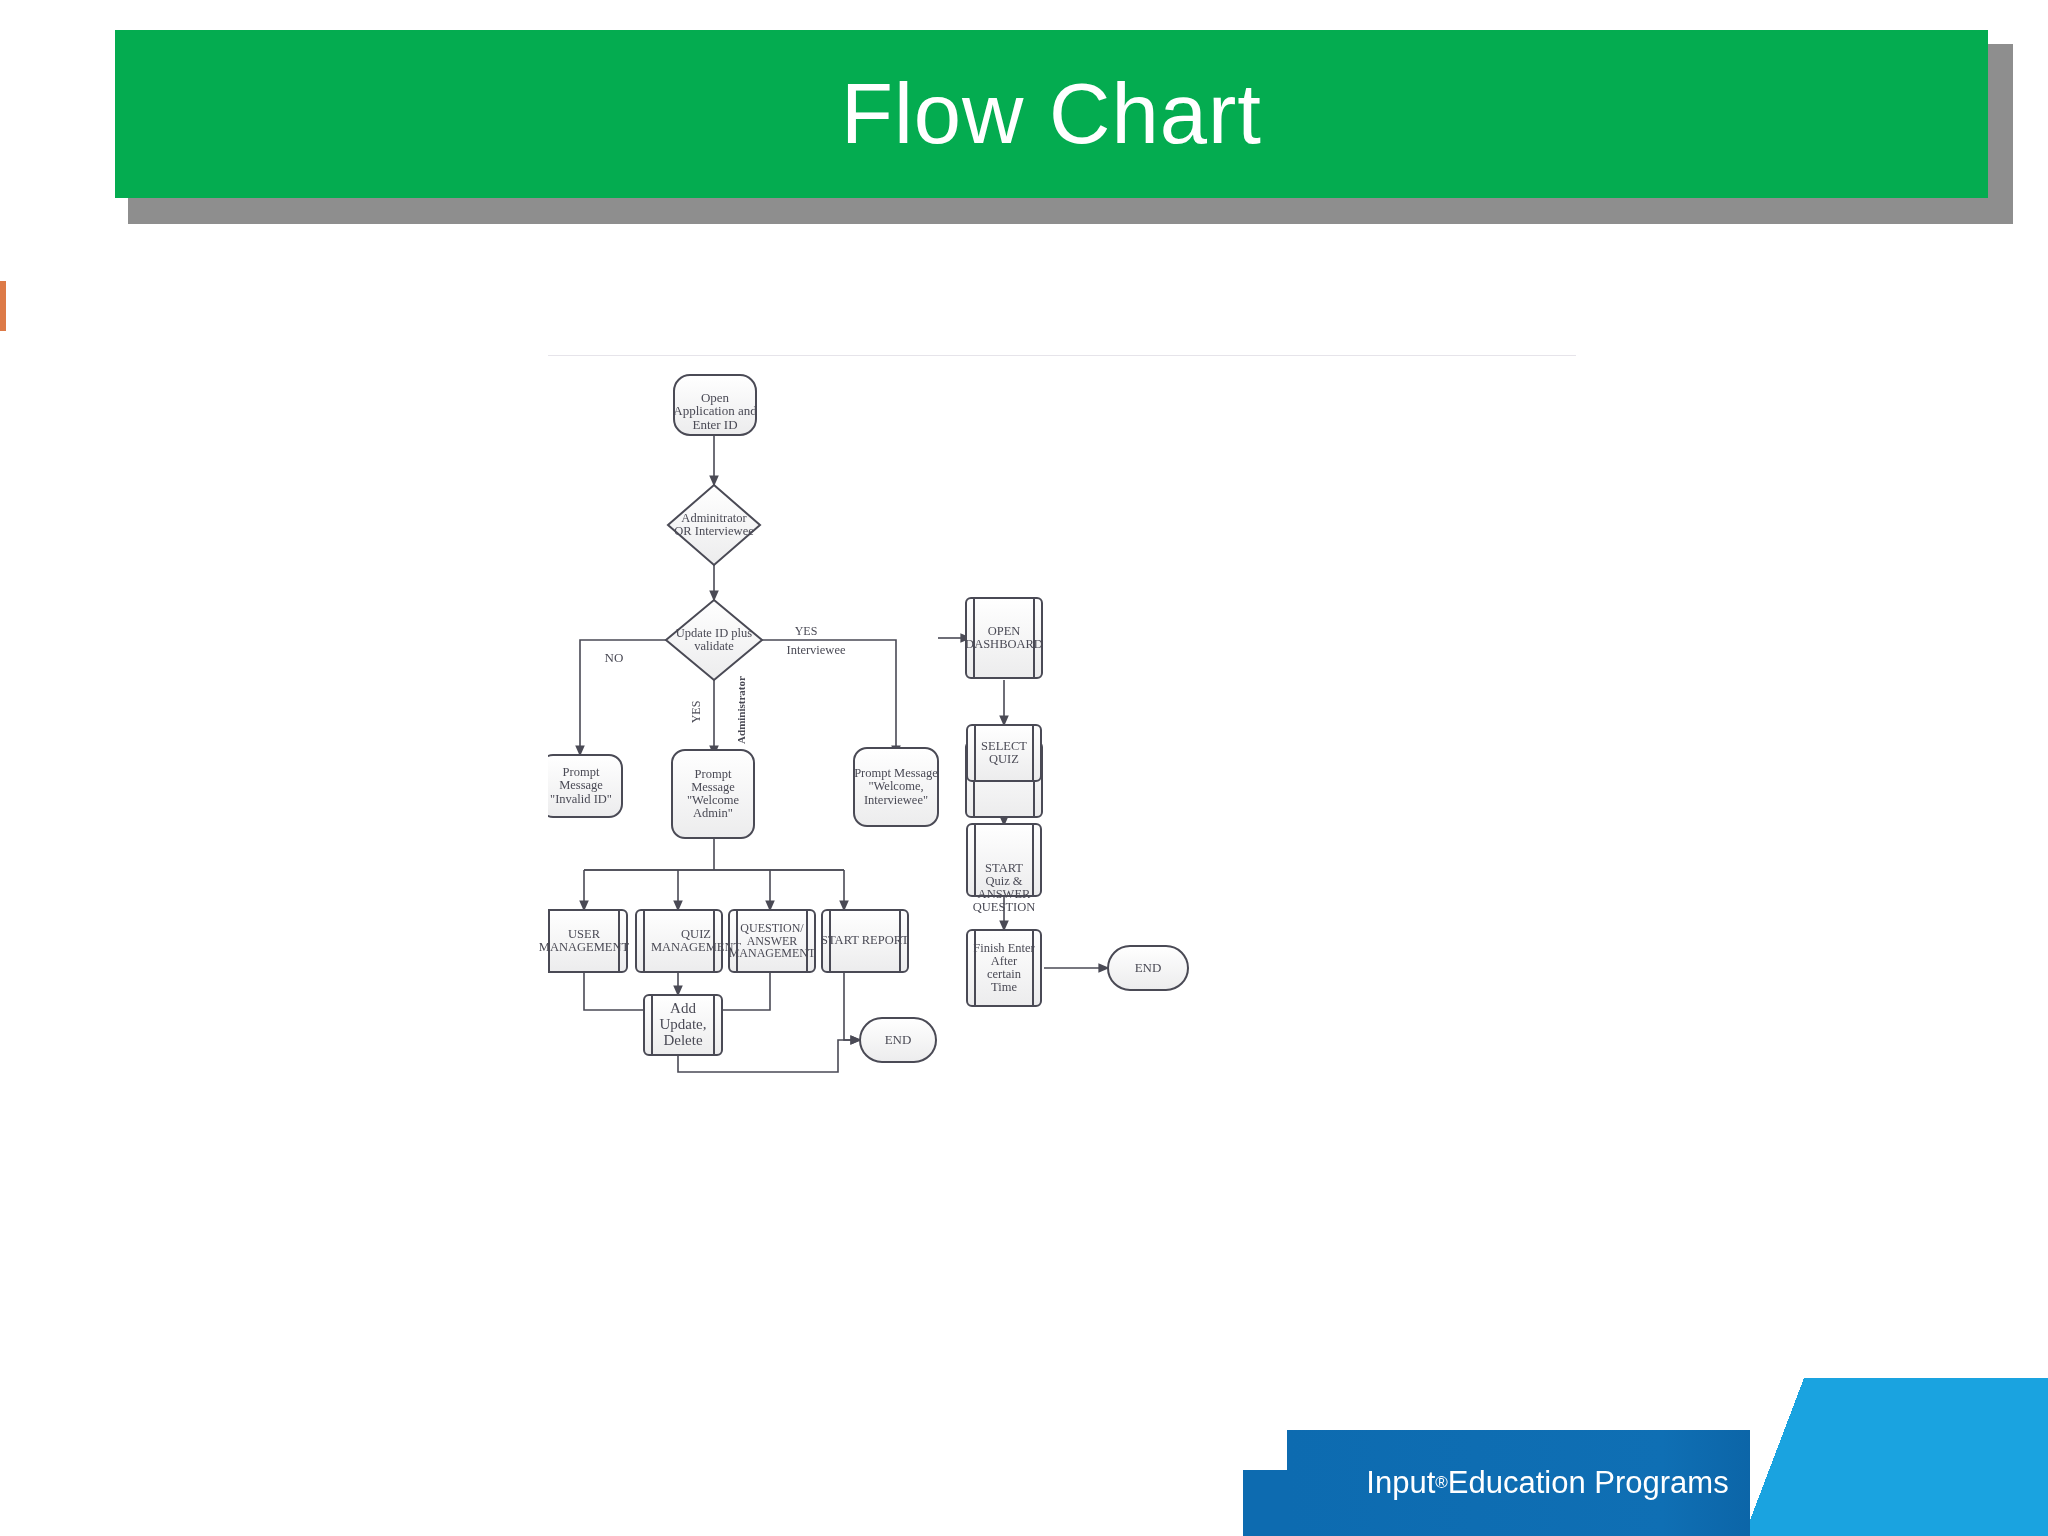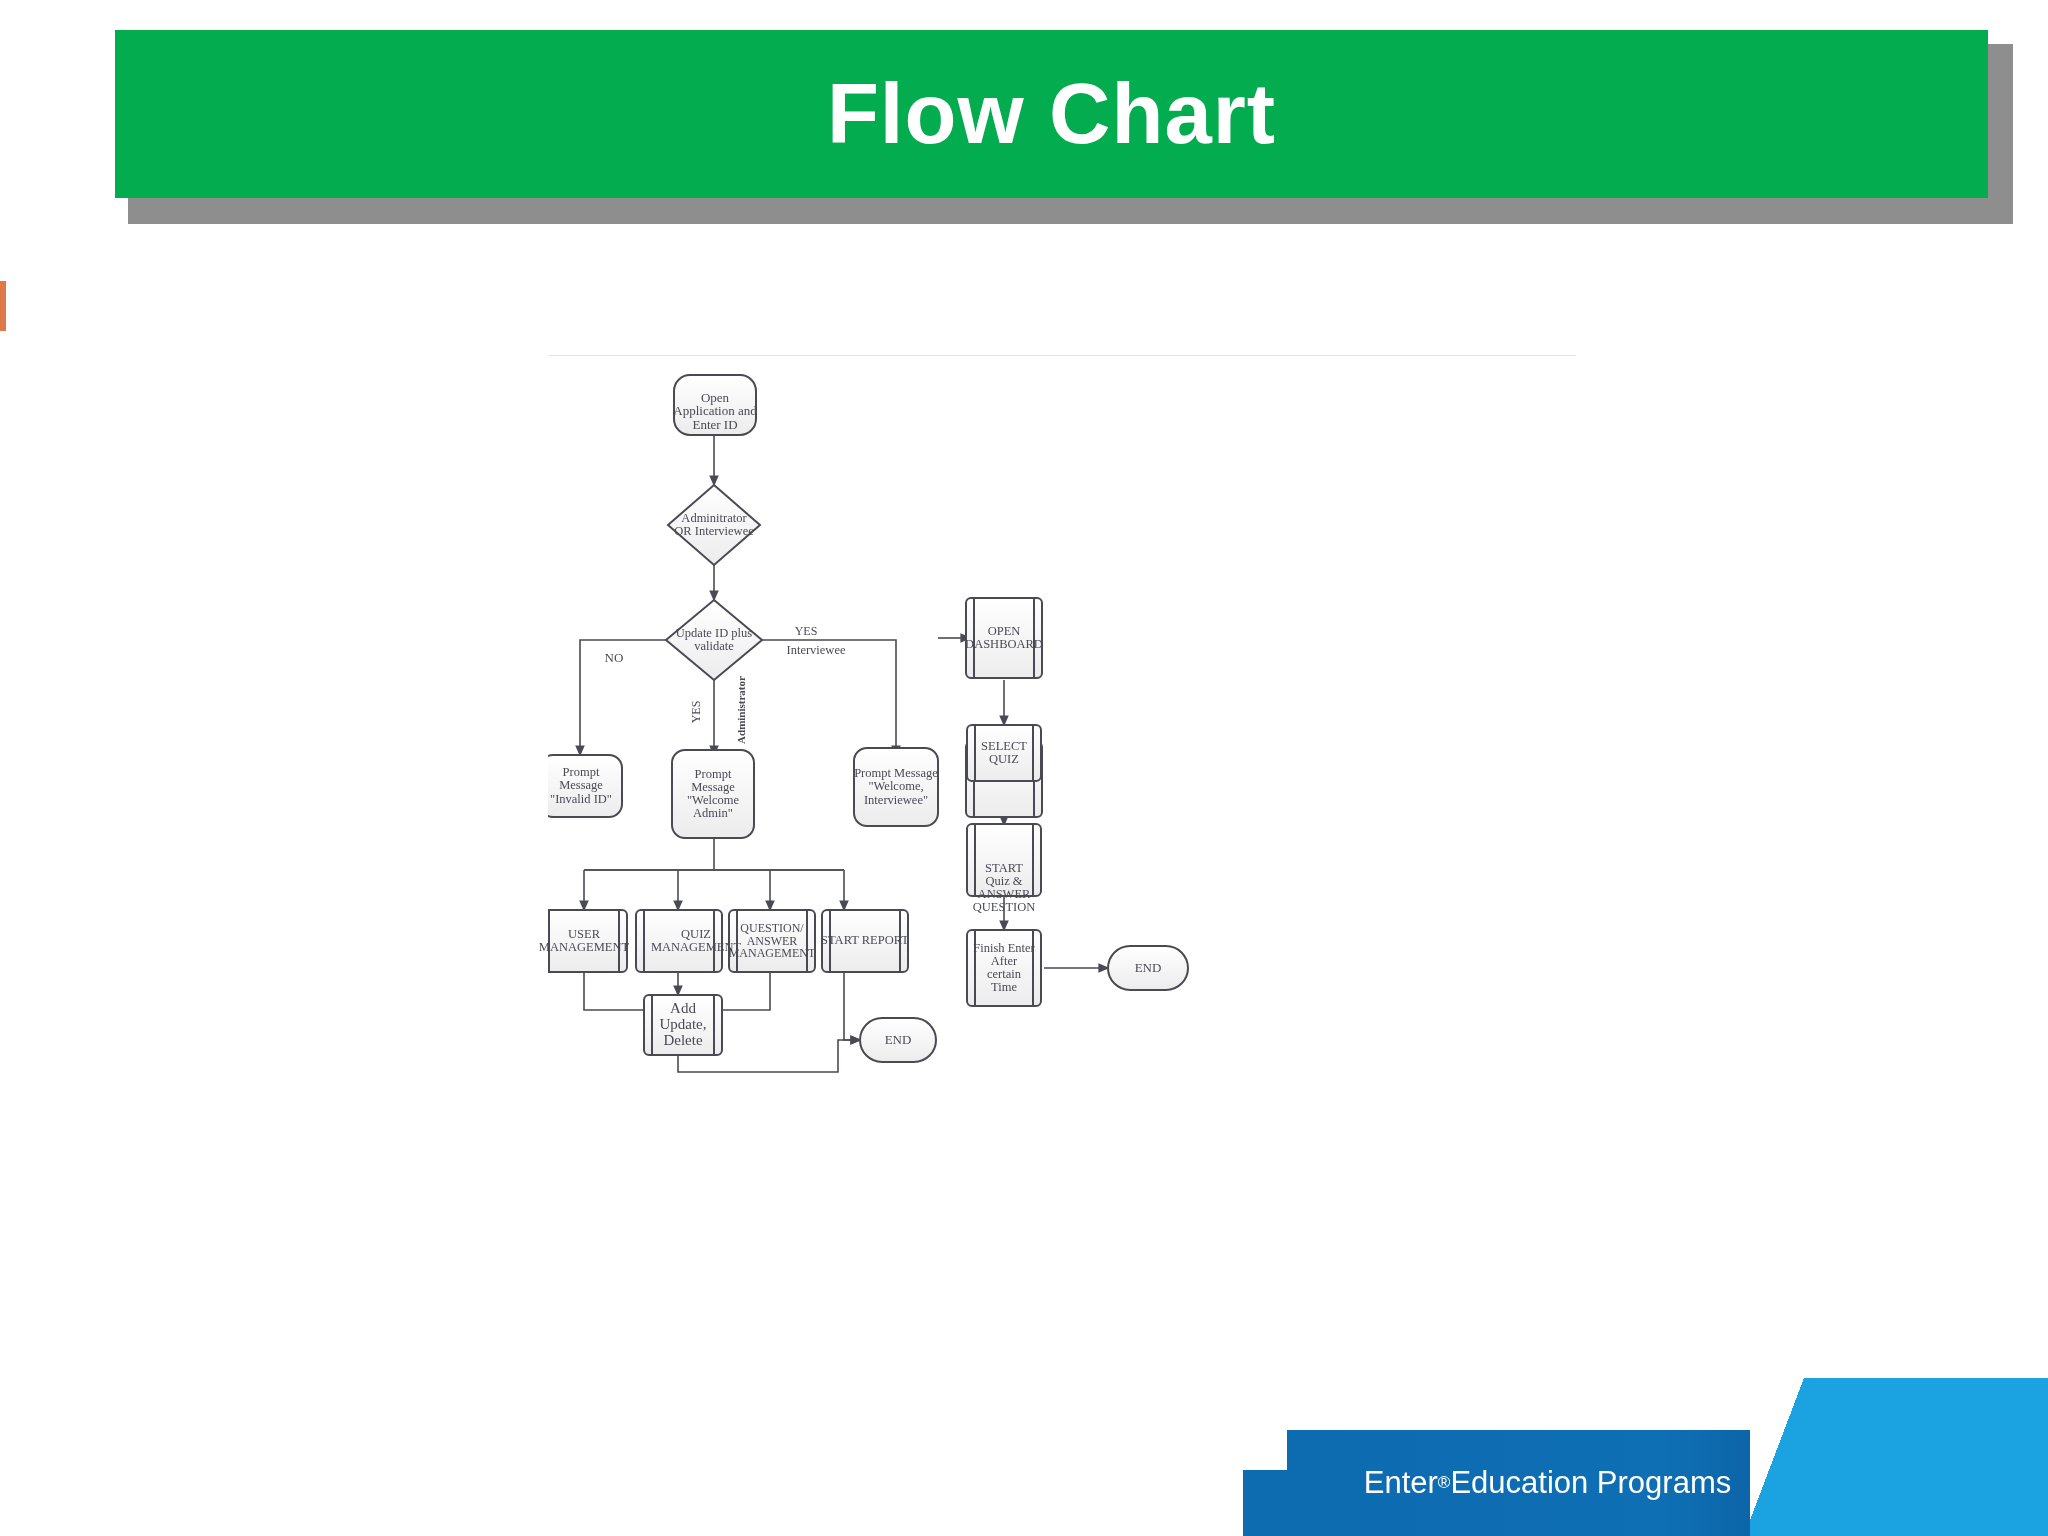--- a/index.html
+++ b/index.html
@@ -15,21 +15,21 @@
     position:absolute;left:115px;top:30px;width:1873px;height:168px;
     background:#04AC50;z-index:3;
   }
   #slide-header-shadow{
     position:absolute;left:128px;top:44px;width:1885px;height:180px;
     background:#8e8e8e;z-index:2;
   }
   #slide-title{
     position:absolute;left:0;top:0;width:100%;height:100%;
     display:flex;align-items:center;justify-content:center;
-    color:#ffffff;font-size:85px;font-weight:700;letter-spacing:1px;
+    color:#ffffff;font-size:85px;font-weight:400;letter-spacing:1px;
     font-family:"Liberation Sans",sans-serif;
   }
 
   
   #left-orange-marker{
     position:absolute;left:0;top:281px;width:6px;height:50px;
     background:#dd7a47;z-index:4;
   }
 
   
@@ -238,21 +238,21 @@
   <div class="fc-label" style="left:128px;top:352px;width:40px;height:20px;font-size:12px;transform:rotate(-90deg);">YES</div>
   <div class="fc-label" style="left:154px;top:350px;width:80px;height:20px;font-size:11px;font-weight:bold;transform:rotate(-90deg);">Administrator</div>
   <div class="fc-label" style="left:238px;top:272px;width:40px;height:18px;font-size:12px;">YES</div>
   <div class="fc-label" style="left:228px;top:292px;width:80px;height:18px;font-size:12.5px;">Interviewee</div>
 </div>
 
 <div id="intel-footer">
   <div id="intel-bar-step"></div>
   <div id="intel-bar">
     <div id="intel-bar-text">
-      <span>Enter</span>
+      <span>Input</span>
         <sup>®</sup>
         <span> Education Programs</span>
     </div>
   </div>
   <div id="intel-logo-notch"></div>
   <div id="intel-logo-block">
     
     
   </div>
 </div>

